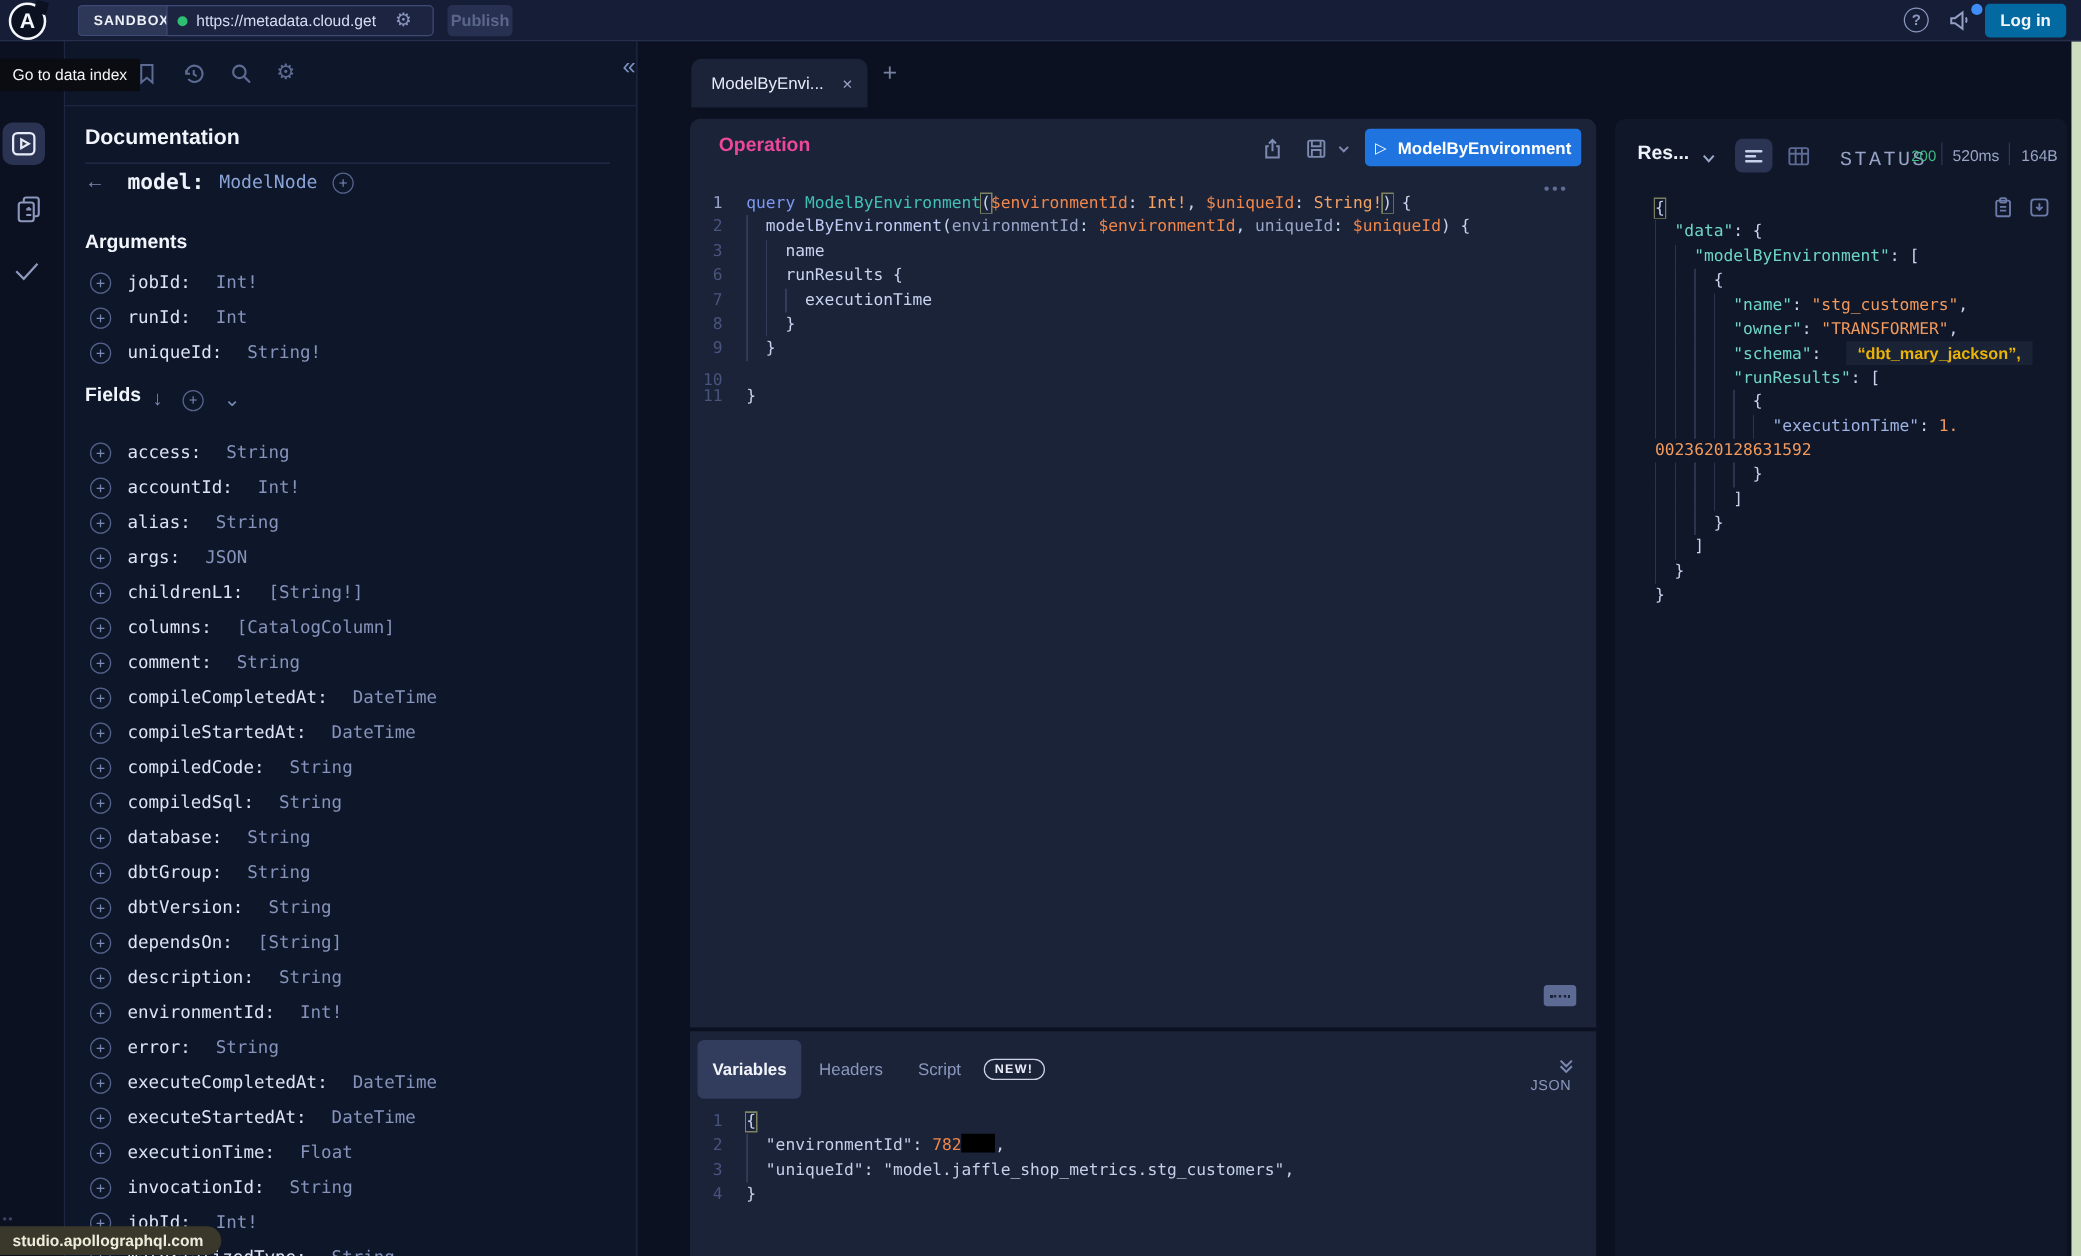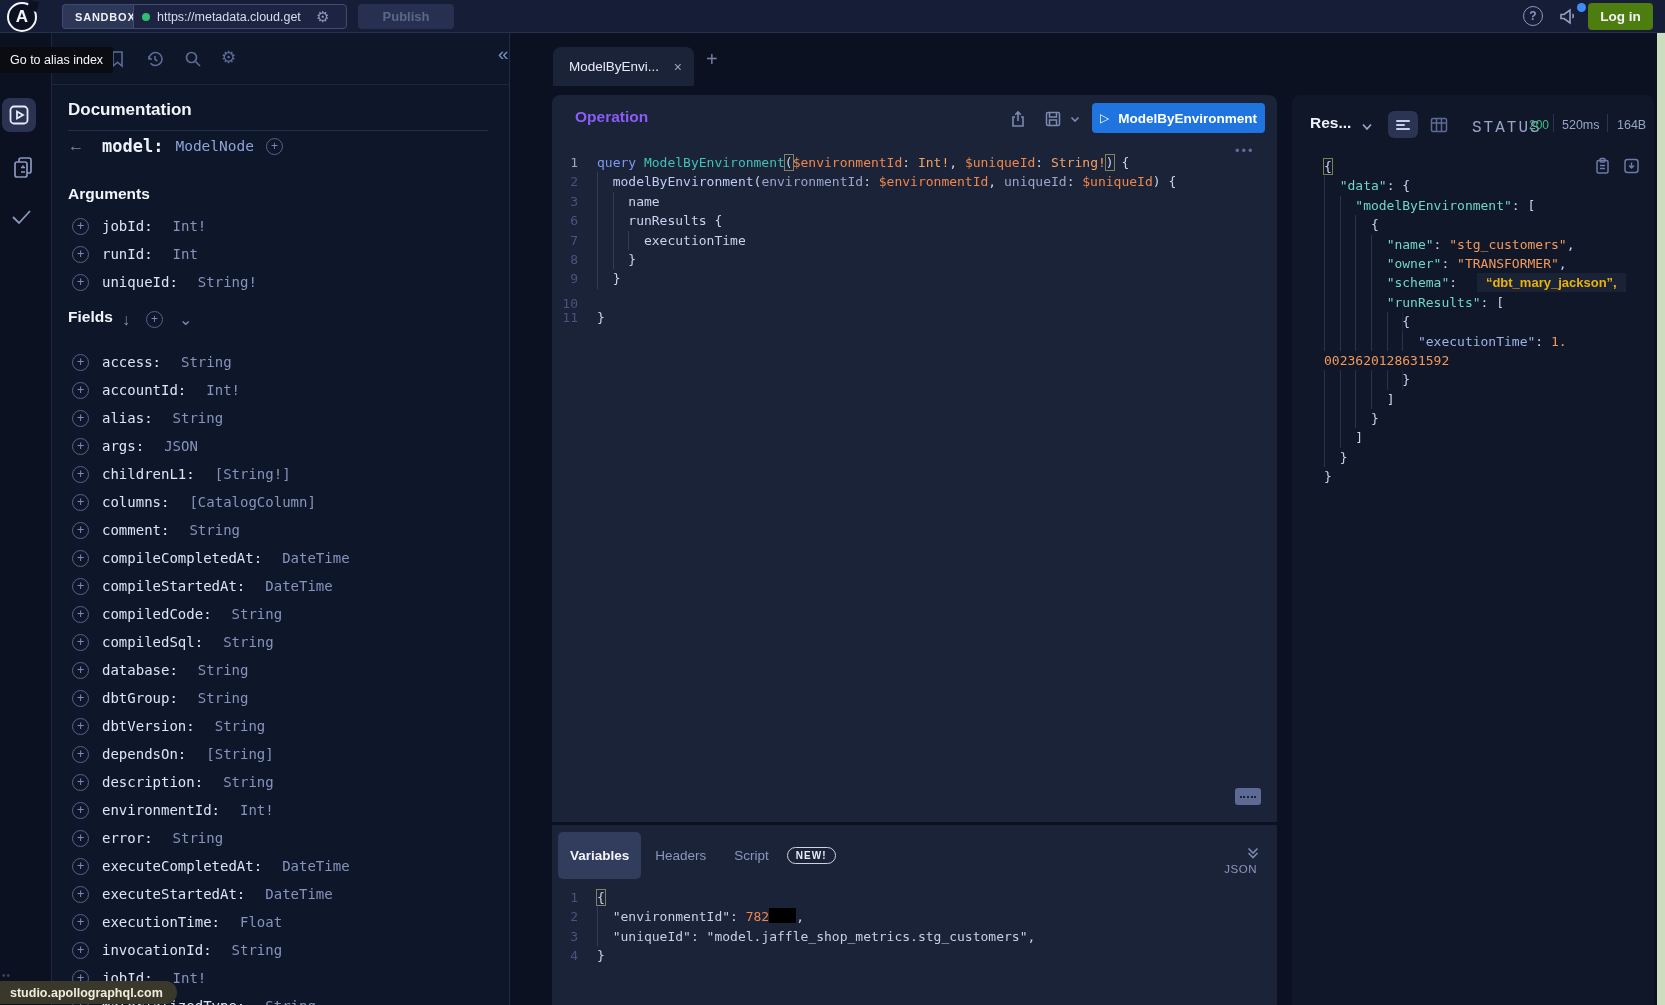--- a/index.html
+++ b/index.html
@@ -10,25 +10,25 @@
   
   .topbar { position:absolute; left:0; top:0; width:1665px; height:33px; background:#161d36; border-bottom:1px solid #262f4e; z-index:30; }
   .logo { position:absolute; left:7px; top:2px; width:30px; height:30px; border:2px solid #f4f6fb; border-radius:50%; display:flex; align-items:center; justify-content:center; font-weight:bold; font-size:17px; color:#f4f6fb; background:#0b1120; }
   .logo::after { content:""; position:absolute; right:-3px; top:-3px; width:10px; height:10px; background:#0b1120; transform:rotate(15deg); }
   .logo span { position:relative; z-index:2; }
   .sandbox-chip { position:absolute; left:62px; top:4px; height:25px; padding:0 12px; background:#2d3757; border:1px solid #3e4a74; border-right:none; border-radius:4px 0 0 4px; display:flex; align-items:center; font-size:11px; font-weight:bold; letter-spacing:.8px; color:#eef1f8; }
   .url-box { position:absolute; left:133px; top:4px; width:214px; height:25px; background:#1c2442; border:1px solid #404b75; border-radius:0 4px 4px 0; display:flex; align-items:center; padding:0 8px; gap:7px; }
   .url-dot { width:8px; height:8px; border-radius:50%; background:#2fbf71; flex:0 0 auto; }
   .url-text { font-size:12.5px; color:#d6dcf0; white-space:nowrap; overflow:hidden; width:152px; }
   .url-gear { color:#8b97bd; font-size:15px; line-height:1; }
-  .publish-btn { position:absolute; left:358px; top:4px; width:96px; height:25px; background:#273050; border-radius:4px; display:flex; align-items:center; justify-content:center; font-size:13px; font-weight:bold; color:#5b6789;text-align:center; }
+  .publish-btn { position:absolute; left:358px; top:4px; width:52px; height:25px; background:#273050; border-radius:4px; display:flex; align-items:center; justify-content:center; font-size:13px; font-weight:bold; color:#5b6789;text-align:center; }
   .help-circle { position:absolute; left:1523px; top:6px; width:20px; height:20px; border:1.5px solid #8b97bd; border-radius:50%; color:#8b97bd; font-size:12px; font-weight:bold; display:flex; align-items:center; justify-content:center; }
   .megaphone { position:absolute; left:1558px; top:6px; color:#93a0c4; }
   .notif-dot { position:absolute; left:1577px; top:3px; width:9px; height:9px; border-radius:50%; background:#3f8ef7; }
-  .login-btn { position:absolute; left:1588px; top:3px; width:65px; height:27px; background:#4d7c0f; border-radius:4px; display:flex; align-items:center; justify-content:center; font-size:13.5px; font-weight:bold; color:#f2f4fa; }
+  .login-btn { position:absolute; left:1588px; top:3px; width:65px; height:27px; background:#0369a1; border-radius:4px; display:flex; align-items:center; justify-content:center; font-size:13.5px; font-weight:bold; color:#f2f4fa; }
 
   
   .edge-strip { position:absolute; left:1657px; top:33px; width:8px; height:972px; background:#ccddc0; }
 
   
   .rail { position:absolute; left:0; top:33px; width:52px; height:972px; background:#0b1120; border-right:1px solid #1e2742; z-index:10; }
   .rail-icon { position:absolute; color:#8b97bd; }
   .rail-sel { position:absolute; left:2px; top:65px; width:34px; height:34px; background:#2a3351; border-radius:8px; display:flex; align-items:center; justify-content:center; color:#e8ecf8; }
   .rail-dots { position:absolute; left:2px; top:937px; color:#3a4567; font-size:10px; letter-spacing:1px; }
 
@@ -57,21 +57,21 @@
 
   
   .collapse-docs { position:absolute; left:498px; top:43px; color:#7d8fc0; font-size:19px; z-index:6; }
   .tab { position:absolute; left:553px; top:47px; width:141px; height:39px; background:#1b2339; border-radius:8px 8px 0 0; display:flex; align-items:center; padding:0 12px 0 16px; gap:10px; z-index:6; }
   .tab-title { font-size:13.5px; color:#e6ebf7; white-space:nowrap; }
   .tab-close { color:#9aa4c4; font-size:14px; margin-left:auto; }
   .tab-add { position:absolute; left:706px; top:48px; color:#76829f; font-size:20px; z-index:6; }
 
   
   .op-card { position:absolute; left:552px; top:95px; width:725px; height:910px; background:#1b2339; border-radius:8px 8px 0 0; overflow:hidden; z-index:4; }
-  .op-title { position:absolute; left:23px; top:13px; font-size:15.5px; font-weight:bold; color:#8b5cf6; }
+  .op-title { position:absolute; left:23px; top:13px; font-size:15.5px; font-weight:bold; color:#ec4899; }
   .op-icon { position:absolute; color:#7d8ab0; }
   .run-btn { position:absolute; left:540px; top:8px; width:173px; height:30px; background:#1f74e0; border-radius:4px; display:flex; align-items:center; justify-content:center; gap:9px; color:#ffffff; font-size:13.5px; font-weight:bold; }
   .run-play { font-size:12px; font-weight:normal; }
   .op-more { position:absolute; left:683px; top:48px; color:#5f6c94; font-size:13px; letter-spacing:2px; }
   .kbd-icon { position:absolute; left:683px; top:693px; width:26px; height:17px; border-radius:3px; background:#5d6b94; display:flex; align-items:center; justify-content:center; }
   .kbd-icon i { display:block; width:16px; border-top:2px dotted #1b2339; height:0; }
   .panel-divider { position:absolute; left:0; top:727px; width:725px; height:3px; background:#0b1120; }
 
   
   .vars-tabs { position:absolute; left:6px; top:747px; height:26px; display:flex; align-items:center; gap:0; }
@@ -177,21 +177,21 @@
       </svg>
   </span>
   <span class="rail-icon" style="left:9px; top:173px;">
     <svg width="24" height="22" viewBox="0 0 24 22" fill="none" stroke="currentColor" stroke-width="1.8">
         <path d="M4 11l6 6L21 5"></path>
       </svg>
   </span>
   <span class="rail-dots">••</span>
 </div>
 
-<div class="tooltip">Go to alias index</div>
+<div class="tooltip">Go to data index</div>
 <div class="statusbar">studio.apollographql.com</div>
 
 <div class="sidebar">
   <div class="side-toolbar">
     <span class="side-tb-icon" style="left:57px;">
       <svg width="17" height="18" viewBox="0 0 17 18" fill="none" stroke="currentColor" stroke-width="1.6">
           <path d="M4 2h9v14l-4.5-3.8L4 16V2z"></path>
         </svg>
     </span>
     <span class="side-tb-icon" style="left:94px;">

